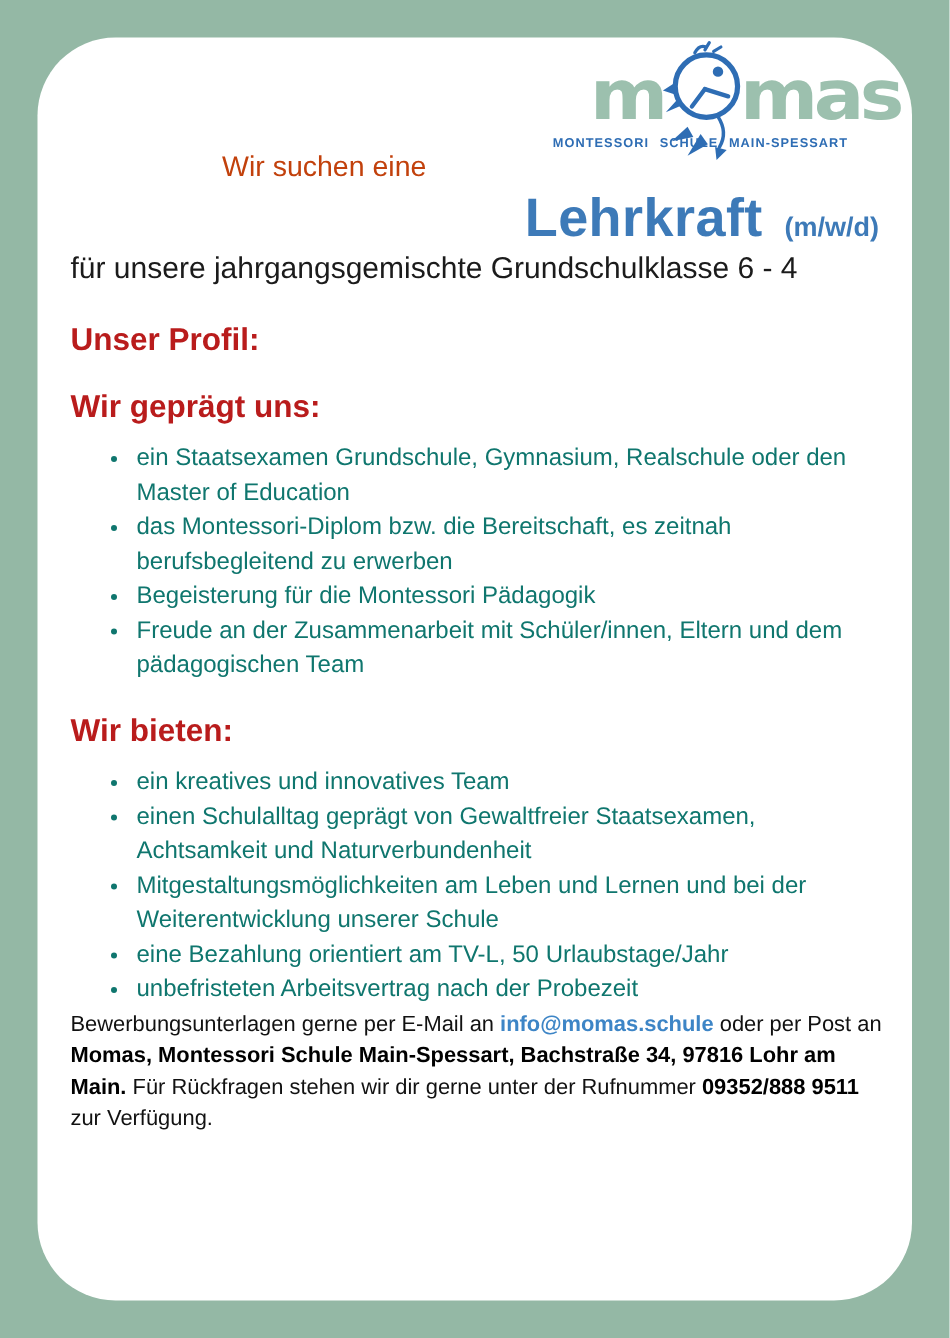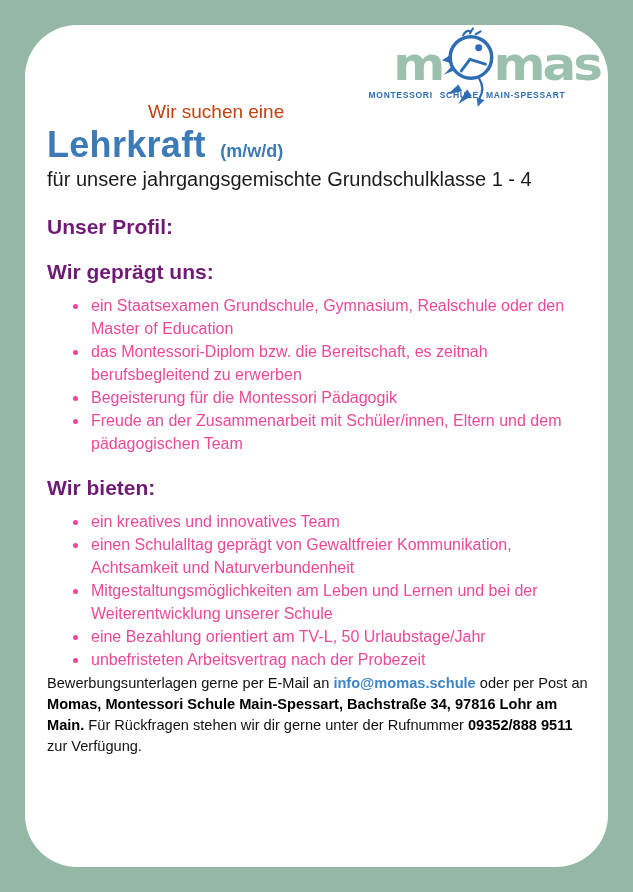--- a/index.html
+++ b/index.html
@@ -76,21 +76,21 @@
   }
 
   
   .intro-line {
     padding-top: 76px;
     padding-left: 101px;
     font-size: 19px;
     color: #c2410c;
   }
   .headline {
-    text-align: left;
+    text-align: right;
     margin-top: 3px;
     line-height: 1.05;
   }
   .headline-main {
     font-size: 36px;
     font-weight: bold;
     color: var(--accent_blue);
     letter-spacing: 0.3px;
   }
   .headline-suffix {
@@ -102,39 +102,39 @@
   .subtitle {
     font-size: 20px;
     margin-top: 4px;
     color: #1b1b1b;
   }
 
   
   h2.section-heading {
     font-size: 21px;
     font-weight: bold;
-    color: #701a75;
+    color: #b91c1c;
     margin: 24px 0 0 0;
   }
   .profile-text {
     font-size: 15.5px;
     line-height: 22px;
     margin: 7px 0 0 0;
     color: #1d1d1d;
     padding-right: 2px;
   }
   h2.gap-lg { margin-top: 21px; }
   ul.bullet-list {
     margin: 10px 0 0 0;
     padding-left: 42px;
   }
   ul.bullet-list li {
     font-size: 16px;
     line-height: 23px;
-    color: #ec4899;
+    color: #0f766e;
     padding-left: 2px;
     margin: 0;
   }
 
   
   .footer-heading {
     font-size: 14.5px;
     font-weight: bold;
     margin: 23px 0 0 0;
     color: #000;
@@ -181,41 +181,41 @@
       <span class="logo-letter">mas</span>
     </div>
     <div class="logo-subtitle">MONTESSORI SCHULE MAIN-SPESSART</div>
   </div>
 
   <div class="intro-line">Wir suchen eine</div>
   <div class="headline">
     <span class="headline-main">Lehrkraft</span>
     <span class="headline-suffix">(m/w/d)</span>
   </div>
-  <div class="subtitle">für unsere jahrgangsgemischte Grundschulklasse 1 - 4</div>
+  <div class="subtitle">für unsere jahrgangsgemischte Grundschulklasse 6 - 4</div>
 
   <section>
     <h2 class="section-heading">Unser Profil:</h2>
   </section>
 
   <section>
     <h2 class="section-heading gap-lg">Wir geprägt uns:</h2>
     <ul class="bullet-list">
         <li>ein Staatsexamen Grundschule, Gymnasium, Realschule oder den Master of Education</li>
         <li>das Montessori-Diplom bzw. die Bereitschaft, es zeitnah berufsbegleitend zu erwerben</li>
         <li>Begeisterung für die Montessori Pädagogik</li>
         <li>Freude an der Zusammenarbeit mit Schüler/innen, Eltern und dem pädagogischen Team</li>
       </ul>
   </section>
 
   <section>
     <h2 class="section-heading gap-lg">Wir bieten:</h2>
     <ul class="bullet-list">
         <li>ein kreatives und innovatives Team</li>
-        <li>einen Schulalltag geprägt von Gewaltfreier Kommunikation, Achtsamkeit und Naturverbundenheit</li>
+        <li>einen Schulalltag geprägt von Gewaltfreier Staatsexamen, Achtsamkeit und Naturverbundenheit</li>
         <li>Mitgestaltungsmöglichkeiten am Leben und Lernen und bei der Weiterentwicklung unserer Schule</li>
         <li>eine Bezahlung orientiert am TV-L, 50 Urlaubstage/Jahr</li>
         <li>unbefristeten Arbeitsvertrag nach der Probezeit</li>
       </ul>
   </section>
 
   <footer>
     <p class="footer-text"><span class="seg-normal">Bewerbungsunterlagen gerne per E-Mail an </span><span class="seg-link">info@momas.schule</span><span class="seg-normal"> oder per Post an </span><span class="seg-bold">Momas, Montessori Schule Main-Spessart, Bachstraße 34, 97816 Lohr am Main.</span><span class="seg-normal"> Für Rückfragen stehen wir dir gerne unter der Rufnummer </span><span class="seg-bold">09352/888 9511</span><span class="seg-normal"> zur Verfügung.</span></p>
   </footer>
 

